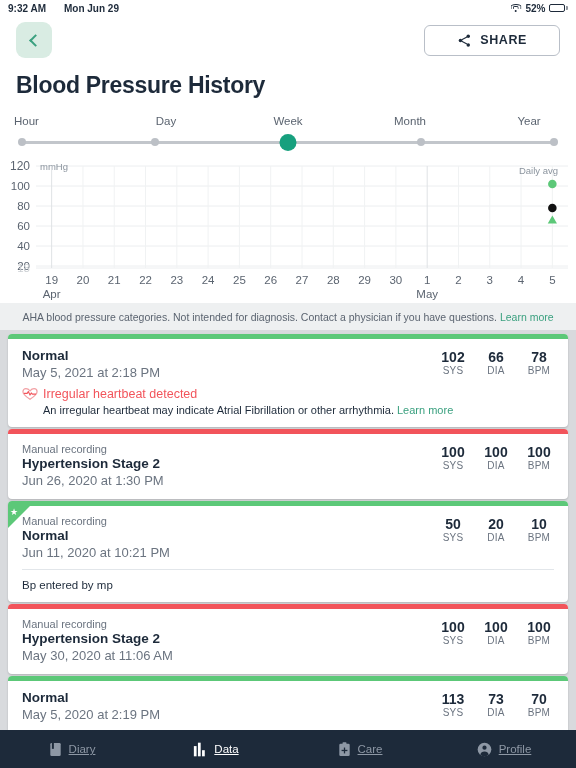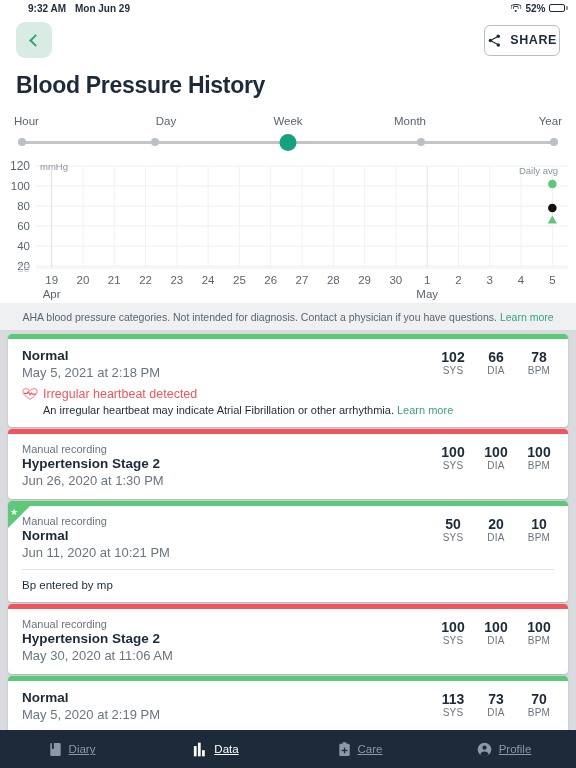--- a/index.html
+++ b/index.html
@@ -11,21 +11,21 @@
     position:relative;
   }
 
   
   .statusbar {
     height:16px; background:#ffffff;
     display:flex; align-items:center;
     padding:0 8px; font-size:10px; color:#1d2a3a;
     font-weight:600;
   }
-  .sb-left { display:flex; align-items:flex-start; gap:9px;margin-left:20px; }
+  .sb-left { display:flex; align-items:flex-start; gap:18px; }
   .sb-right { margin-left:auto; display:flex; align-items:center; gap:4px; }
   .wifi-ico { width:11px; height:9px; position:relative; }
   .wifi-ico i {
     position:absolute; left:50%; transform:translateX(-50%);
     border:1.2px solid #1d2a3a; border-bottom:none;
     border-radius:50% 50% 0 0;
   }
   .wifi-ico i:nth-child(1){ width:11px; height:5px; top:0; }
   .wifi-ico i:nth-child(2){ width:6.5px; height:3.2px; top:2.4px; }
   .wifi-ico i:nth-child(3){
@@ -57,21 +57,21 @@
   }
   .chev {
     width:9px; height:9px;
     border-left:2px solid #3aa07f; border-bottom:2px solid #3aa07f;
     transform:rotate(45deg); margin-left:3px;
   }
   .share-btn {
     margin-left:auto;
     display:flex; align-items:center; gap:8px;
     border:1px solid #b9bfc8; border-radius:6px;
-    padding:7px 2px; background:#fff; cursor:pointer;
+    padding:7px 32px; background:#fff; cursor:pointer;
   }
   .share-label {
     font-size:12.5px; font-weight:bold; color:#1d2a3a;
     letter-spacing:.6px;
   }
 
   
   .page-title {
     background:#fff; padding:8px 16px 14px;
     font-size:23px; font-weight:bold; color:#1d2a3a;
@@ -79,21 +79,21 @@
   }
 
   
   .range-wrap { background:#fff; padding:2px 0 8px; }
   .range-labels {
     display:flex; justify-content:space-between;
     padding:0 8px; margin-bottom:7px;gap:20px;
   }
   .range-labels span { font-size:11.5px; color:#5b6470; width:72px; text-align:center; }
   .range-labels span:first-child { text-align:left; padding-left:6px; }
-  .range-labels span:last-child { text-align:right; padding-right:6px; }
+  .range-labels span:last-child { padding-right:6px; }
   .track-row {
     position:relative; height:16px;
     margin:0 22px;
   }
   .track {
     position:absolute; top:7px; left:0; right:0;
     height:2.5px; background:#c2c6cb; border-radius:2px;
   }
   .knob {
     position:absolute; top:4px; width:8px; height:8px;

